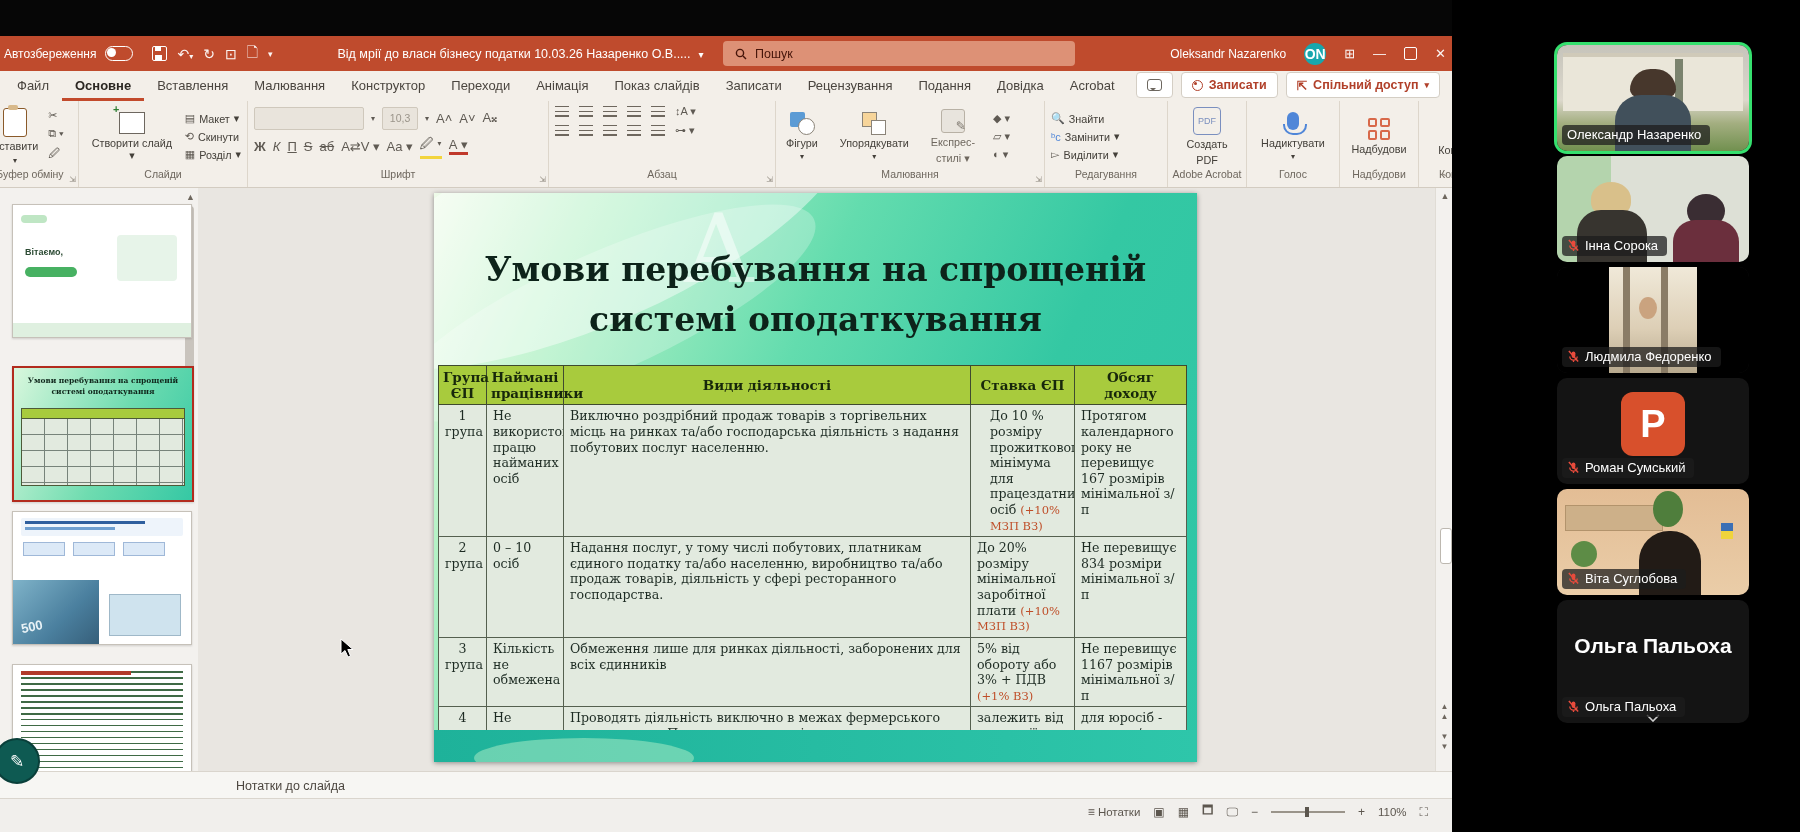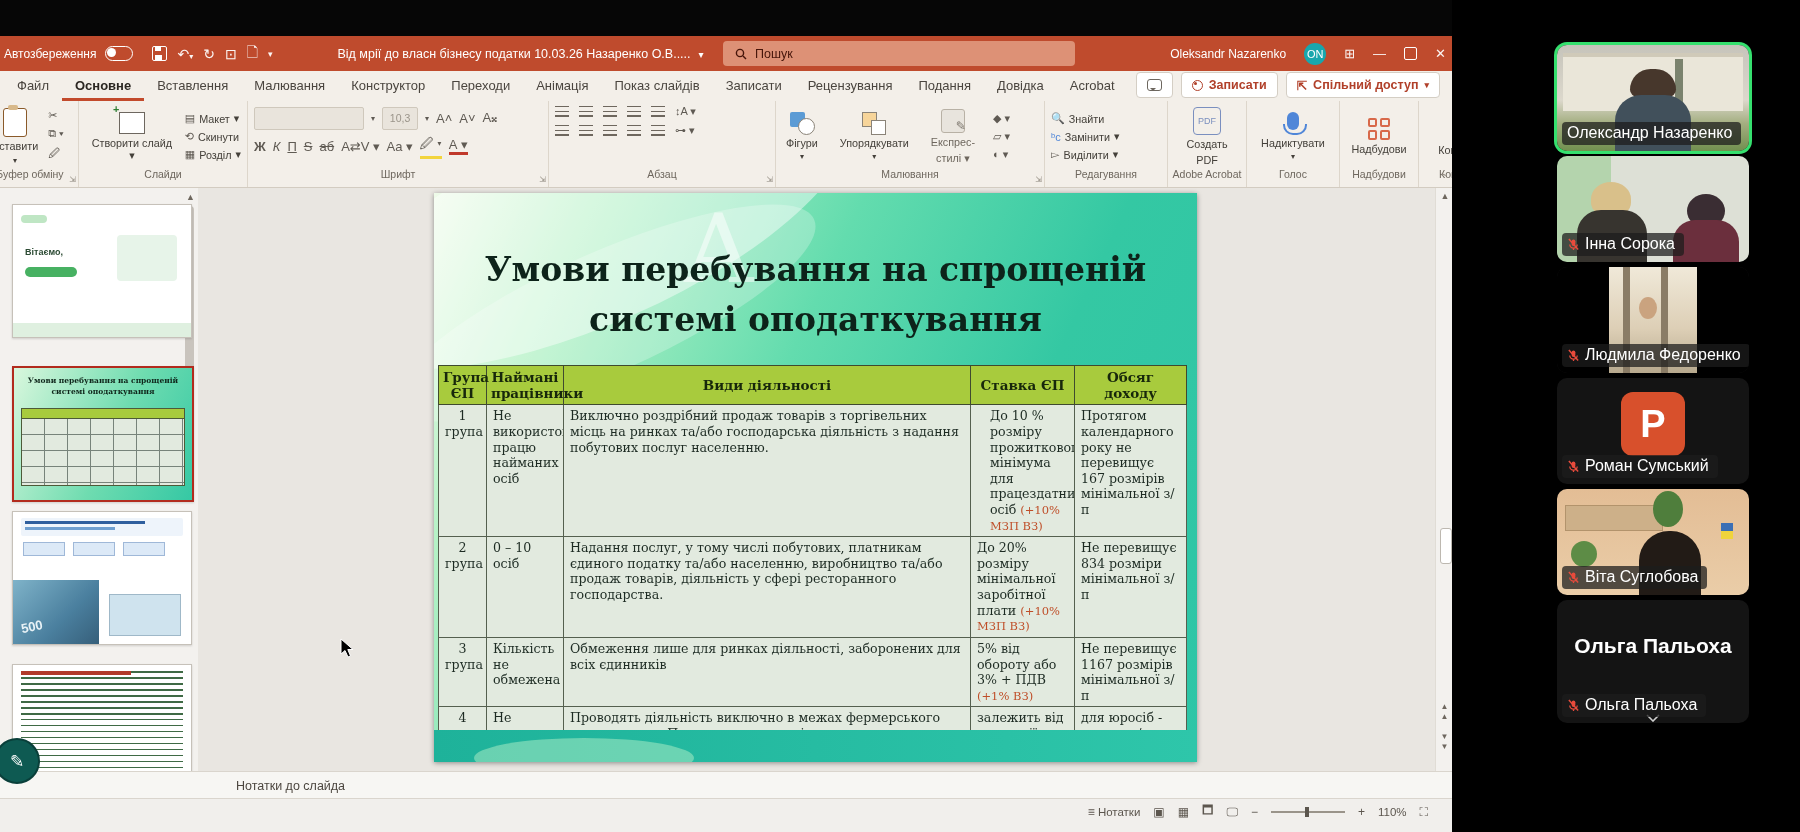--- a/index.html
+++ b/index.html
@@ -15,21 +15,21 @@
   .qat{display:flex;align-items:center;gap:10px;margin-left:10px;font-size:14px;}
   .qat .gl{opacity:.95;cursor:default;}
   .floppy{width:13px;height:13px;border:1.5px solid #fff;border-radius:2px;position:relative;}
   .floppy:before{content:"";position:absolute;left:2px;top:0;width:6px;height:4px;background:#fff;}
   .floppy:after{content:"";position:absolute;left:2px;bottom:0;width:7px;height:5px;background:#fff;}
   .doc-title{margin-left:56px;white-space:nowrap;font-size:12.5px;}
   .doc-title .car{margin-left:8px;font-size:10px;}
   .searchbox{position:absolute;left:741px;top:5px;width:340px;height:25px;background:#dd9176;border-radius:4px;
     display:flex;align-items:center;gap:8px;padding-left:12px;color:#46150a;font-size:12.5px;}
   .tb-right{position:absolute;right:8px;top:0;height:35px;display:flex;align-items:center;gap:18px;}
-  .avatar-on{width:22px;height:22px;border-radius:50%;background:#18a7ad;display:flex;align-items:center;justify-content:center;font-size:11px;font-weight:normal;}
+  .avatar-on{width:22px;height:22px;border-radius:50%;background:#18a7ad;display:flex;align-items:center;justify-content:center;font-size:14px;font-weight:bold;}
   .winbtn{font-size:13px;opacity:.95;}
   .winrect{width:11px;height:11px;border:1.3px solid #fff;border-radius:2px;}
 
   
   .tabsrow{position:absolute;left:0;top:35px;right:0;height:30px;background:#f3efe9;display:flex;align-items:flex-end;font-size:13px;color:#4a453f;}
   .tabs{display:flex;padding-left:22px;}
   .tab{padding:6px 13px 8px;white-space:nowrap;cursor:pointer;text-align:center;}
   .tab.active{font-weight:bold;color:#2b2722;box-shadow:inset 0 -3px 0 #c24a2c;}
   .tabsrow-right{position:absolute;right:14px;bottom:3px;display:flex;gap:8px;align-items:center;}
   .pillbtn{background:#fff;border:1px solid #d4cec4;border-radius:4px;height:24px;display:flex;align-items:center;gap:6px;
@@ -129,21 +129,21 @@
   .fab{position:absolute;left:-6px;top:738px;width:42px;height:42px;border-radius:50%;background:#0e5a52;border:2px solid #0a3f3a;
     display:flex;align-items:center;justify-content:center;color:#fff;font-size:17px;z-index:30;}
   .cursor{position:absolute;left:142px;top:450px;z-index:40;}
 
   
   .meet{position:absolute;left:1452px;top:0;width:348px;height:832px;background:#000;}
   .tiles{position:absolute;left:105px;top:45px;width:192px;display:flex;flex-direction:column;gap:5px;}
   .tile{position:relative;height:106px;border-radius:10px;background:#141414;overflow:hidden;flex-shrink:0;}
   .tile.active{box-shadow:0 0 0 3px #35e06e;}
   .nlabel{position:absolute;left:5px;bottom:6px;display:flex;align-items:center;gap:5px;background:rgba(28,28,28,.74);
-    color:#fff;font-size:16px;padding:2px 9px 3px 5px;border-radius:4px;white-space:nowrap;z-index:5;}
+    color:#fff;font-size:13px;padding:2px 9px 3px 5px;border-radius:4px;white-space:nowrap;z-index:5;}
   .bigname{position:absolute;left:0;right:0;top:34px;text-align:center;color:#fff;font-weight:bold;font-size:21px;}
   .pavatar{position:absolute;left:50%;top:14px;transform:translateX(-50%);width:64px;height:64px;border-radius:12px;
     background:#d8502c;display:flex;align-items:center;justify-content:center;color:#fff;font-size:38px;font-weight:bold;}
   .chev{position:absolute;left:50%;transform:translateX(-50%);bottom:-2px;color:#cfcfcf;font-size:13px;}
 </style>
 </head>
 <body>
 <div id="app">
 
 <div class="pp">

